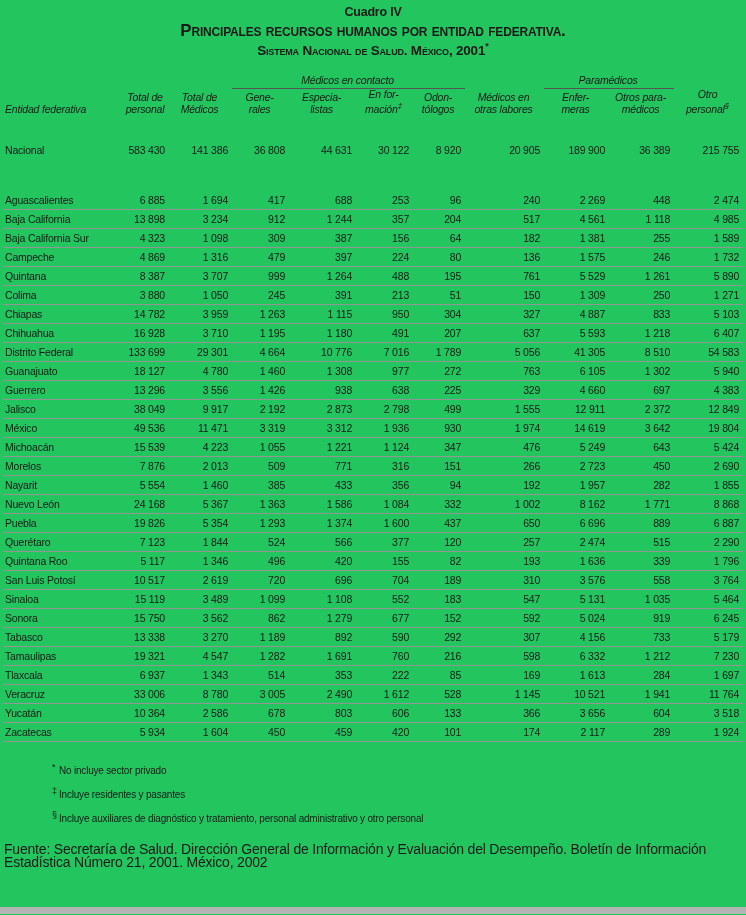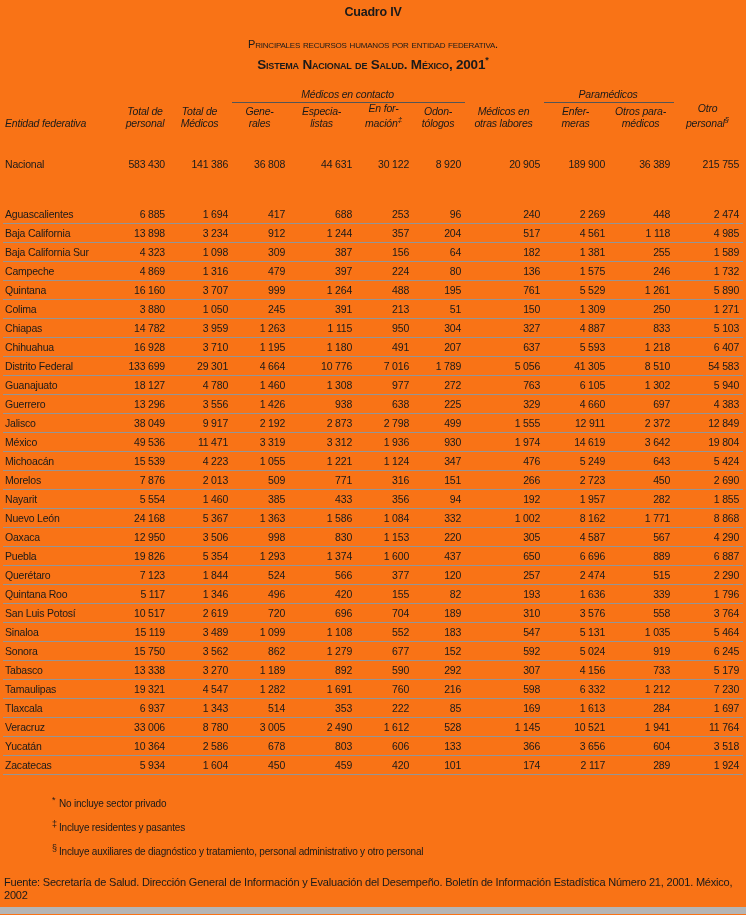--- a/index.html
+++ b/index.html
@@ -1,27 +1,27 @@
 <!DOCTYPE html>
 <html><head>
 <meta charset="utf-8">
 <style>
   html,body{margin:0;padding:0;background:#ffffff;}
   .page{
     position:relative;
     width:746px;height:915px;
-    background:#f97316;
+    background:#22c55e;
     font-family:"Liberation Sans","DejaVu Sans",sans-serif;
     color:#1a1a1a;
     overflow:hidden;
     letter-spacing:-0.2px;
   }
   .titleblock{padding-top:5px;text-align:center;}
   .t1{font-weight:bold;font-size:12.5px;line-height:14px;}
-  .t2{font-weight:normal;font-variant:small-caps;font-size:11px;line-height:15px;margin-top:18px;}
+  .t2{font-weight:bold;font-variant:small-caps;font-size:17px;line-height:15px;margin-top:4px;}
   .t3{font-weight:bold;font-variant:small-caps;font-size:13.5px;line-height:16px;}
   .t3 sup{font-size:9px;letter-spacing:0;}
   table{
     border-collapse:collapse;
     table-layout:fixed;
     width:740px;
     margin-left:3px;
     margin-top:12px;
   }
   col.c-ent{width:120px;}
@@ -55,21 +55,21 @@
   td.ent{text-align:left;padding-left:2px;}
   td.num{text-align:right;padding-right:4px;}
   tr.national td{height:12px;line-height:12px;padding-top:27px;padding-bottom:2px;}
   tr.spacer td{height:33px;border:none;}
   tr.state td{border-bottom:1px solid #959595;}
   .footnotes{margin:15px 0 0 4px;}
   .fn{font-size:10px;line-height:20px;letter-spacing:-0.2px;margin-left:48px;}
   .fn .mk{vertical-align:4px;font-size:9px;display:inline-block;min-width:7px;letter-spacing:0;}
   .source{
     margin:14px 0 10px 4px;width:738px;
-    font-size:11px;line-height:13px;
+    font-size:14px;line-height:13px;
   }
   .bottom-bar{
     position:absolute;left:0;bottom:1px;
     width:746px;height:7px;background:#b5b5b5;
   }
 </style>
 </head>
 <body>
 
 <div class="page">
@@ -180,21 +180,21 @@
           <td class="num">397</td>
           <td class="num">224</td>
           <td class="num">80</td>
           <td class="num">136</td>
           <td class="num">1 575</td>
           <td class="num">246</td>
           <td class="num">1 732</td>
         </tr>
         <tr class="state">
           <td class="ent">Quintana</td>
-          <td class="num">16 160</td>
+          <td class="num">8 387</td>
           <td class="num">3 707</td>
           <td class="num">999</td>
           <td class="num">1 264</td>
           <td class="num">488</td>
           <td class="num">195</td>
           <td class="num">761</td>
           <td class="num">5 529</td>
           <td class="num">1 261</td>
           <td class="num">5 890</td>
         </tr>
@@ -348,33 +348,20 @@
           <td class="num">1 363</td>
           <td class="num">1 586</td>
           <td class="num">1 084</td>
           <td class="num">332</td>
           <td class="num">1 002</td>
           <td class="num">8 162</td>
           <td class="num">1 771</td>
           <td class="num">8 868</td>
         </tr>
         <tr class="state">
-          <td class="ent">Oaxaca</td>
-          <td class="num">12 950</td>
-          <td class="num">3 506</td>
-          <td class="num">998</td>
-          <td class="num">830</td>
-          <td class="num">1 153</td>
-          <td class="num">220</td>
-          <td class="num">305</td>
-          <td class="num">4 587</td>
-          <td class="num">567</td>
-          <td class="num">4 290</td>
-        </tr>
-        <tr class="state">
           <td class="ent">Puebla</td>
           <td class="num">19 826</td>
           <td class="num">5 354</td>
           <td class="num">1 293</td>
           <td class="num">1 374</td>
           <td class="num">1 600</td>
           <td class="num">437</td>
           <td class="num">650</td>
           <td class="num">6 696</td>
           <td class="num">889</td>

